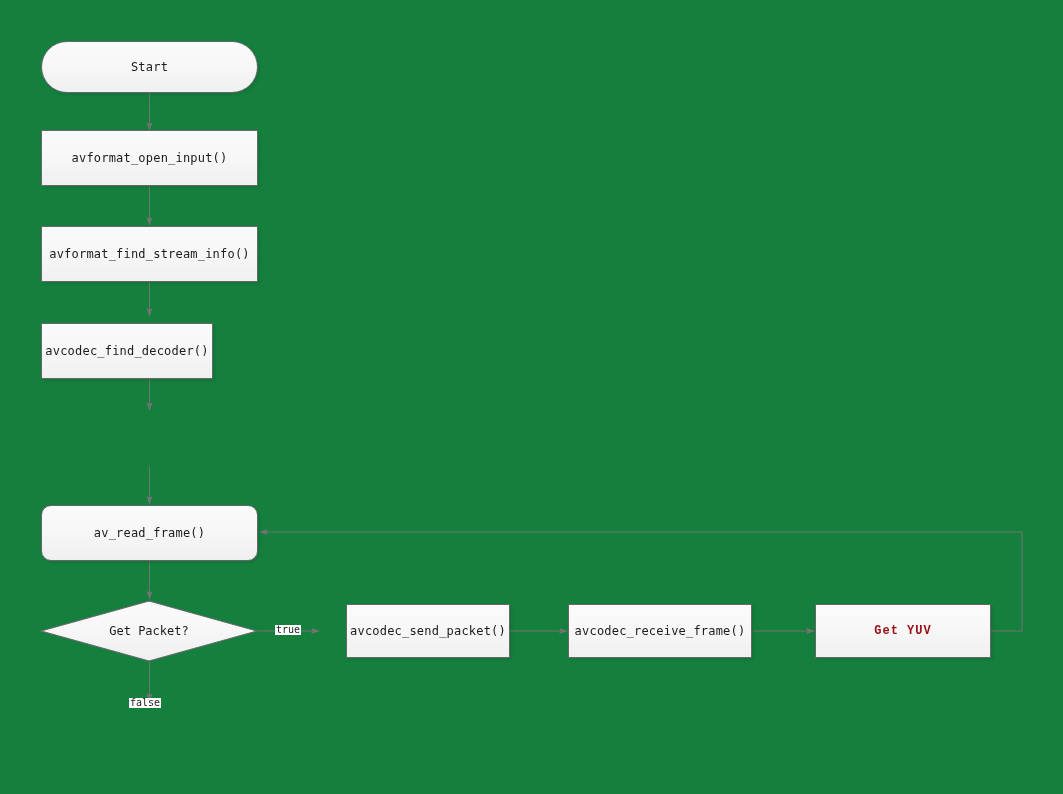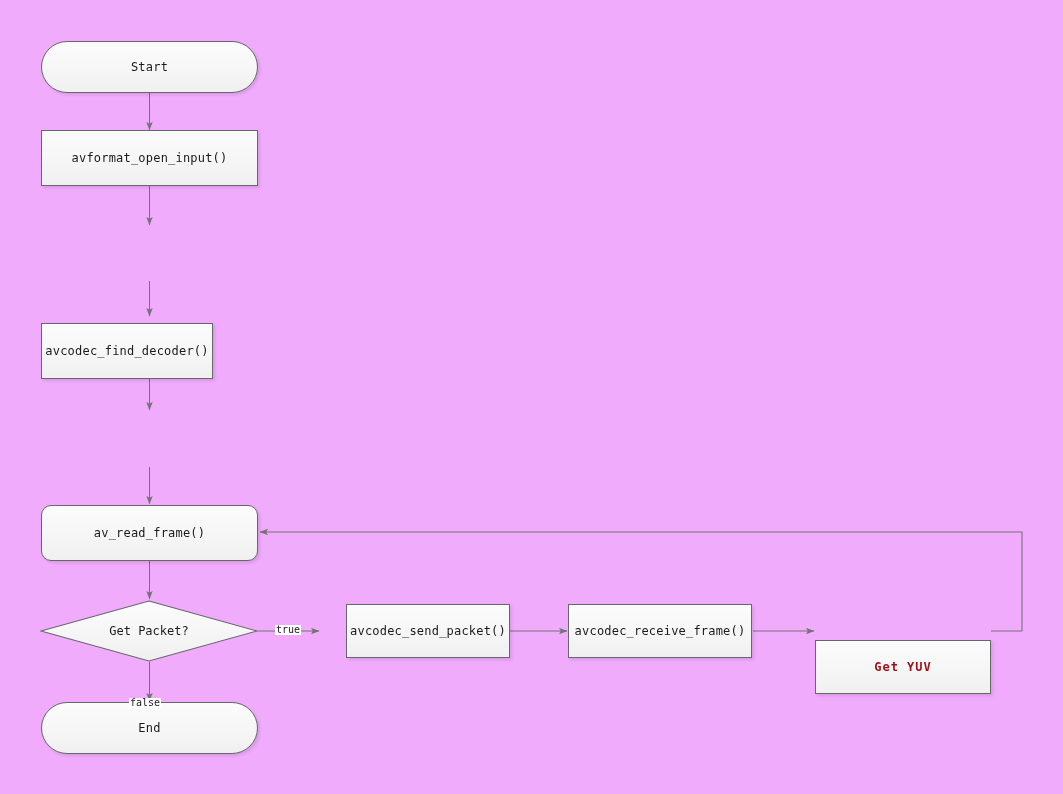--- a/index.html
+++ b/index.html
@@ -10,21 +10,21 @@
   body {
     width: 1063px;
     height: 794px;
     font-family: "DejaVu Sans Mono", "Liberation Mono", monospace;
     overflow: hidden;
   }
   #canvas {
     position: relative;
     width: 1063px;
     height: 794px;
-    background: #f0abfc;
+    background: #15803d;
   }
   svg.edges {
     position: absolute;
     left: 0;
     top: 0;
     width: 1063px;
     height: 794px;
     pointer-events: none;
   }
   .node {
@@ -135,20 +135,23 @@
   </svg>
 
   <div class="node terminator" style="left:41px; top:41px; width:217px; height:52px;">
     <span class="node-label">Start</span>
   </div>
 
   <div class="node" style="left:41px; top:130px; width:217px; height:56px;">
     <span class="node-label">avformat_open_input()</span>
   </div>
 
+  <div class="node" style="left:41px; top:226px; width:217px; height:56px;">
+    <span class="node-label">avformat_find_stream_info()</span>
+  </div>
 
   <div class="node" style="left:41px; top:304px; width:172px; height:56px;margin-top:19px;">
     <span class="node-label">avcodec_find_decoder()</span>
   </div>
 
 
   <div class="node" style="left:41px; top:505px; width:217px; height:56px;border-radius:10px;">
     <span class="node-label">av_read_frame()</span>
   </div>
 
@@ -160,25 +163,22 @@
   </div>
 
   <div class="node" style="left:320px; top:604px; width:164px; height:54px;margin-left:26px;">
     <span class="node-label">avcodec_send_packet()</span>
   </div>
 
   <div class="node" style="left:568px; top:604px; width:184px; height:54px;">
     <span class="node-label">avcodec_receive_frame()</span>
   </div>
 
-  <div class="node accent" style="left:815px; top:640px; width:176px; height:54px;">
+  <div class="node accent" style="left:815px; top:604px; width:176px; height:54px;font-family:Liberation Mono, monospace;">
     <span class="node-label">Get YUV</span>
   </div>
 
-  <div class="node terminator" style="left:41px; top:702px; width:217px; height:52px;">
-    <span class="node-label">End</span>
-  </div>
 
   <div class="edge-label" style="left:275px; top:625px;">true</div>
 
   <div class="edge-label" style="left:129px; top:673px;margin-top:25px;">false</div>
 
 </div>
 
 </body></html>

